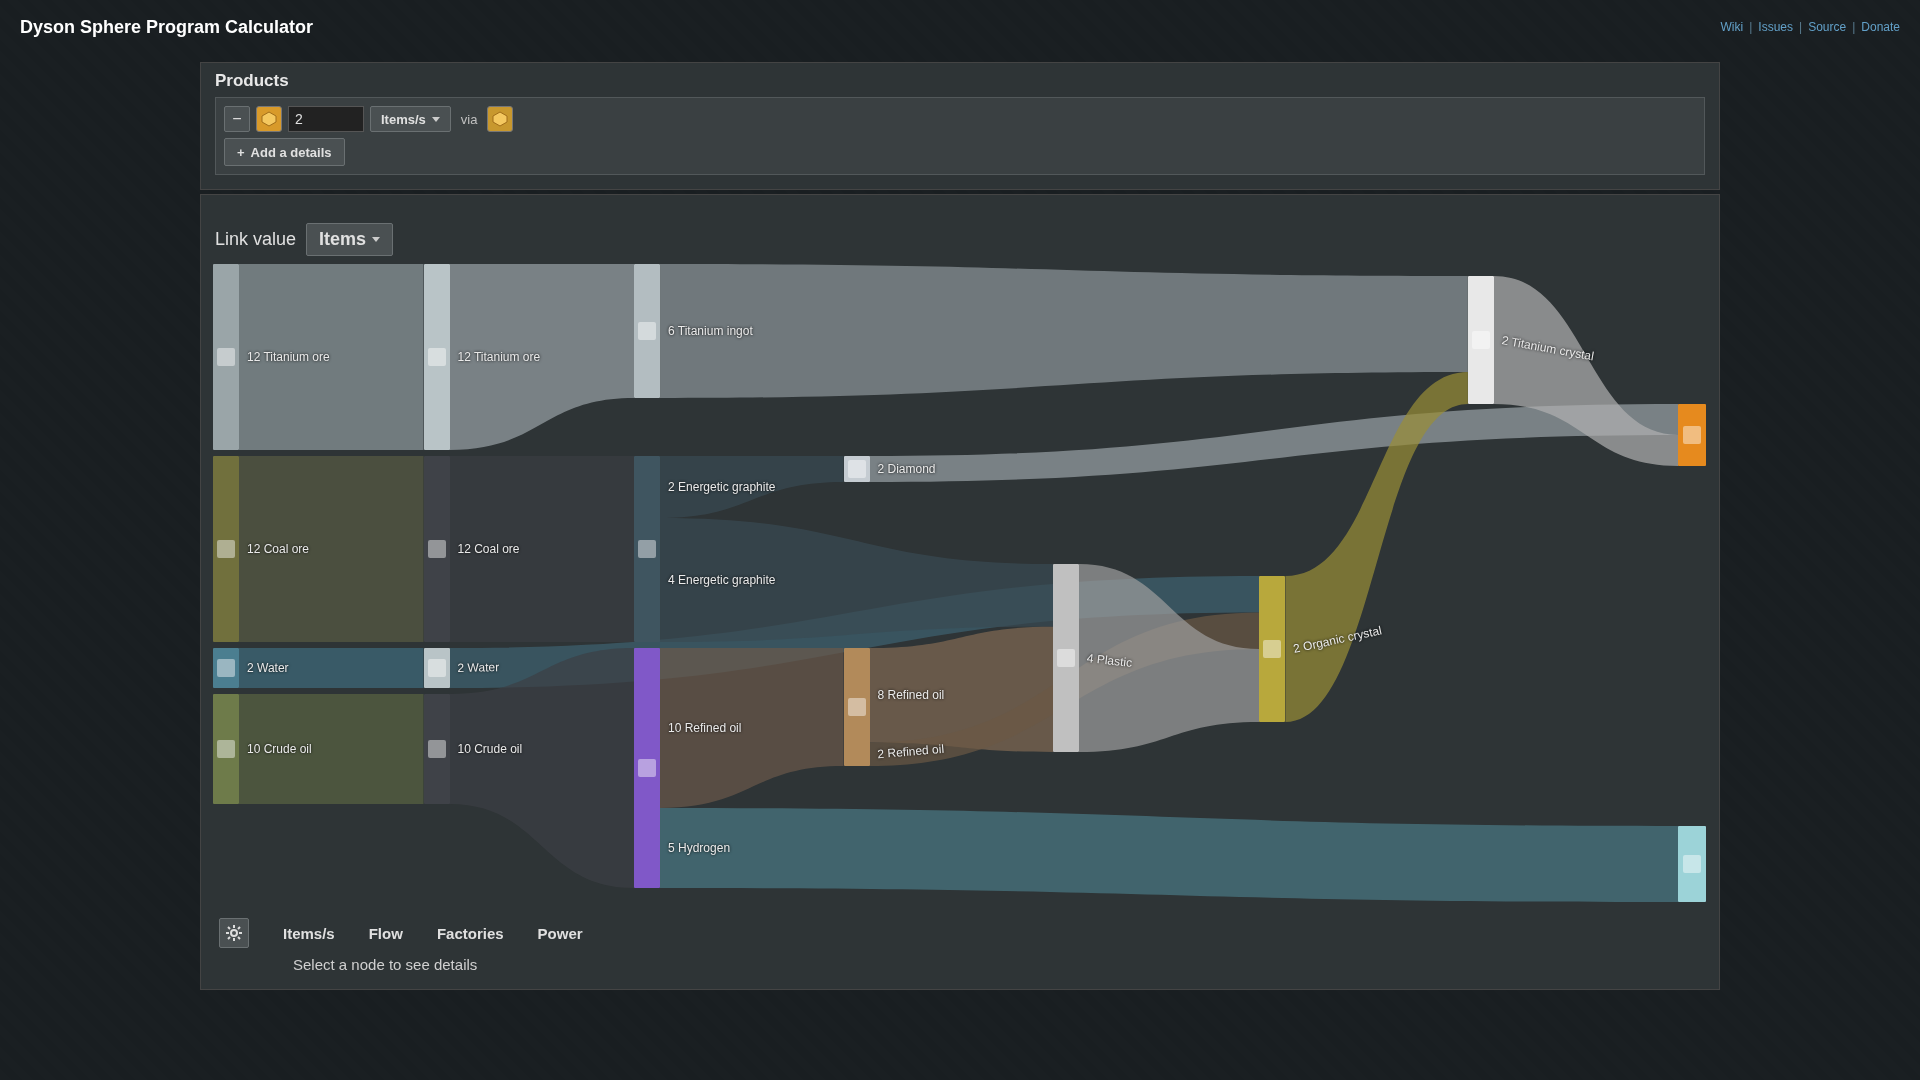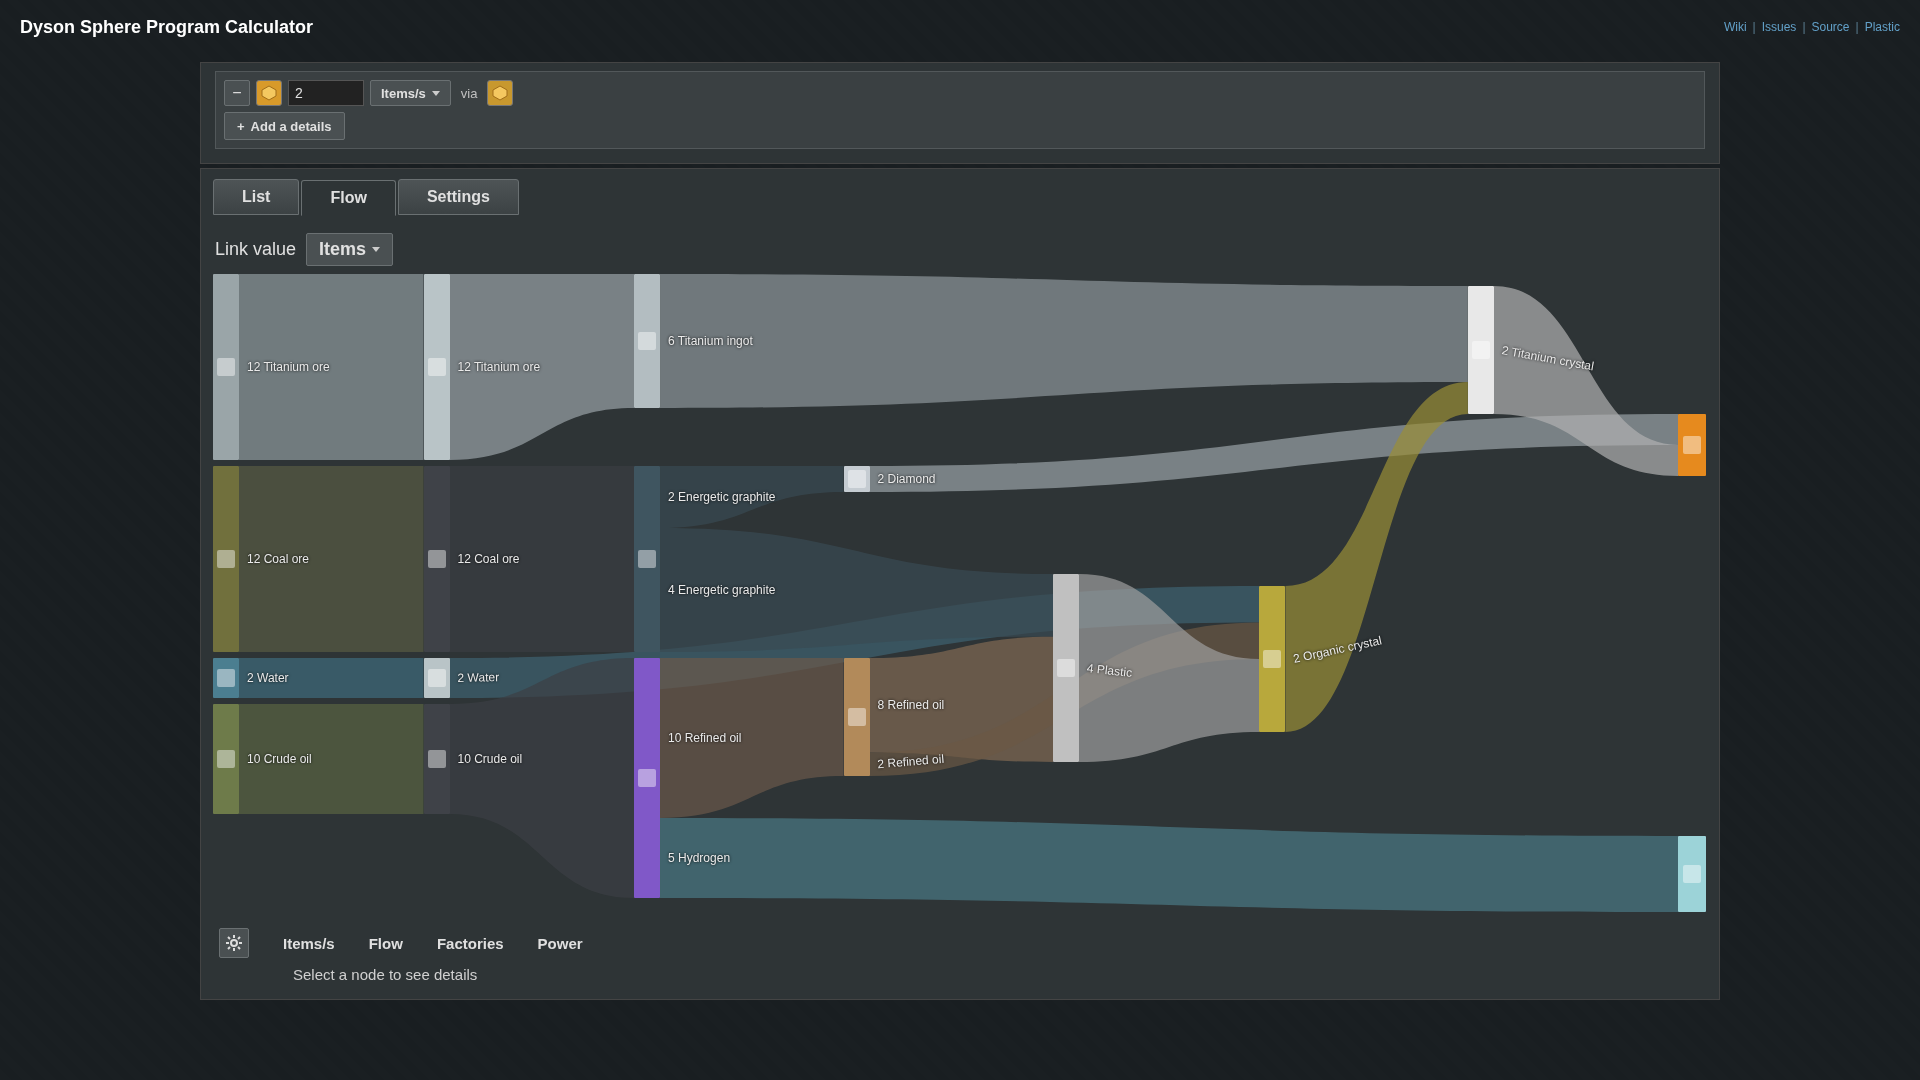--- a/index.html
+++ b/index.html
@@ -121,25 +121,26 @@
 
 <div class="topbar">
   <h1>Dyson Sphere Program Calculator</h1>
   <div class="links">
     <a>Wiki</a>
       <span>|</span>
     <a>Issues</a>
       <span>|</span>
     <a>Source</a>
       <span>|</span>
-    <a>Plastic</a>
+    <a>Donate</a>
   </div>
 </div>
 
 <div class="panel">
+  <div class="panel-title">Products</div>
   <div class="product-row">
     <div class="prow-top">
       <div class="small-btn">−</div>
       <div class="item-icon">
         <svg width="16" height="16" viewBox="0 0 16 16">
             <polygon points="8,1 15,5 15,11 8,15 1,11 1,5" fill="#f4c860" stroke="#a06d18"></polygon>
           </svg>
       </div>
       <input class="qty-input" value="2" style="">
       <div class="rate-select">
@@ -154,25 +155,20 @@
       </div>
     </div>
     <div class="add-product">
       <span>+</span>
       <span>Add a details</span>
     </div>
   </div>
 </div>
 
 <div class="main">
-  <div class="tabs">
-    <div class="tab">List</div>
-    <div class="tab flow">Flow</div>
-    <div class="tab">Settings</div>
-  </div>
 
   <div class="link-row">
     <span>Link value</span>
     <div class="select-pill">
       <span>Items</span>
       <span class="chev"></span>
     </div>
   </div>
 
   <div class="graph" id="graph">

